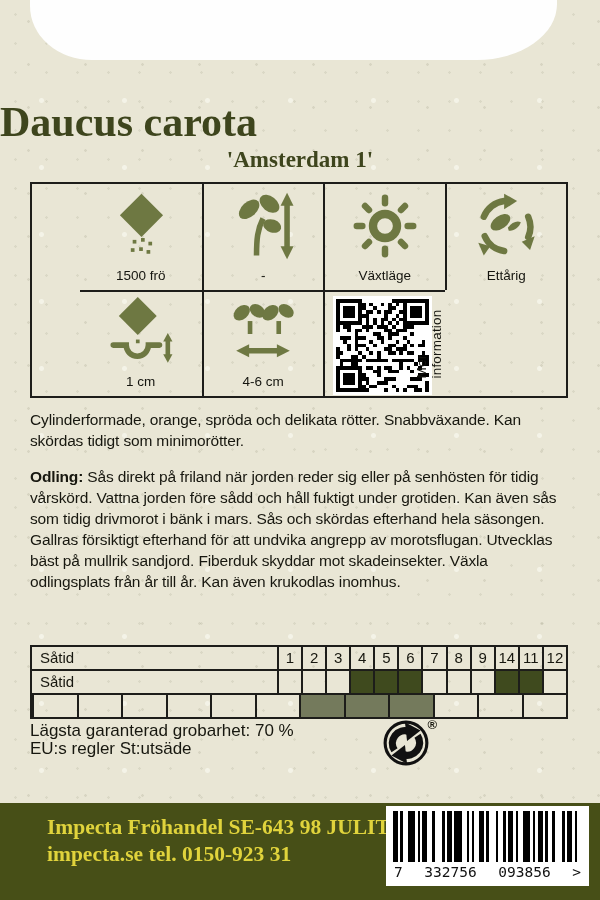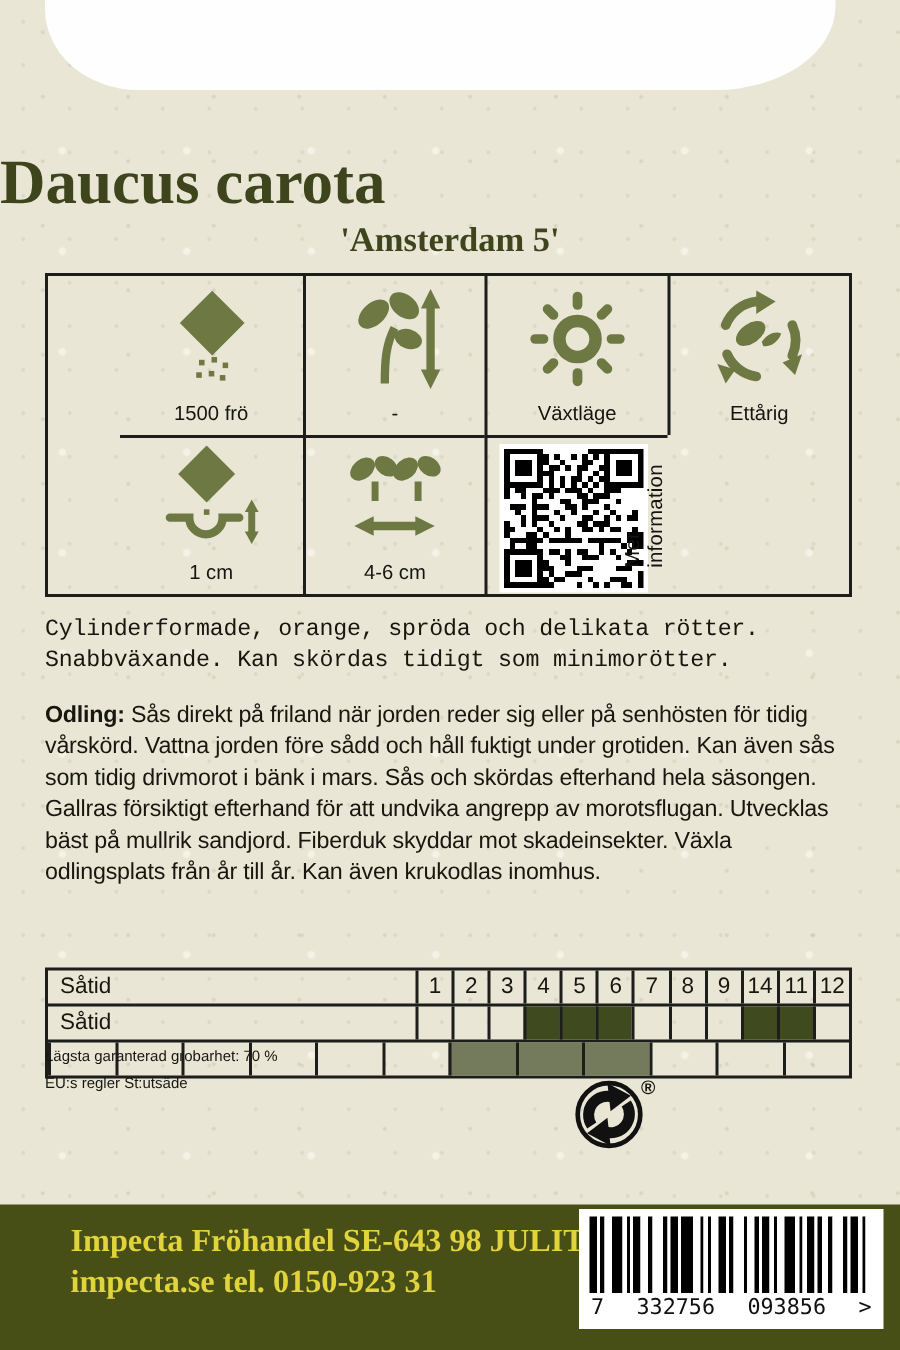--- a/index.html
+++ b/index.html
@@ -22,53 +22,53 @@
   .cell{position:relative;border-left:2px solid #1d1d1a;border-top:2px solid #1d1d1a;}
   .cell:nth-child(-n+4){border-top:none;}
   .cell:nth-child(4n+1){border-left:none;}
   .icon-wrap{position:absolute;top:6px;left:0;right:0;height:72px;display:flex;align-items:center;justify-content:center;}
   .cell-label{position:absolute;bottom:7px;left:0;right:0;text-align:center;font-size:13.5px;color:#15150f;}
   .qr-box{position:absolute;left:8px;top:4px;width:99px;height:99px;background:#ffffff;padding:3px;box-sizing:border-box;}
   .qr-box svg{width:100%;height:100%;shape-rendering:crispEdges;}
   .mer-label{position:absolute;right:1px;top:50%;transform:translateY(-50%) rotate(180deg);
     writing-mode:vertical-rl;font-size:13.5px;color:#15150f;letter-spacing:.2px;}
   
-  .desc{position:absolute;left:30px;top:409px;width:540px;margin:0;font-size:15.5px;line-height:21px;letter-spacing:-.15px;font-family:Liberation Mono, monospace;}
+  .desc{position:absolute;left:30px;top:409px;width:540px;margin:0;font-size:15.5px;line-height:21px;letter-spacing:-.15px;}
   .cult{position:absolute;left:30px;top:466px;width:541px;margin:0;font-size:15.5px;line-height:21px;letter-spacing:-.15px;}
   .cult b{font-weight:bold;}
   
   .calendar{position:absolute;left:30px;top:645px;width:538px;border:2px solid #1d1d1a;box-sizing:border-box;}
   .cal-row{display:flex;height:22px;border-top:2px solid #1d1d1a;}
   .cal-row:first-child{border-top:none;}
   .cal-label{width:245px;box-sizing:border-box;padding-left:8px;font-size:15px;line-height:21px;}
   .cal-cells{flex:1;display:flex;}
   .cal-cell{flex:1;border-left:2px solid #1d1d1a;text-align:center;font-size:15px;line-height:21px;}
   
-  .legal{position:absolute;left:30px;top:696px;font-size:10px;line-height:17.5px;}
+  .legal{position:absolute;left:30px;top:722px;font-size:17px;line-height:17.5px;}
   .greendot{position:absolute;left:382px;top:719px;width:62px;height:52px;}
   .greendot .tm{position:absolute;right:7px;top:-2px;font-size:13px;font-weight:bold;}
   
   .band{position:absolute;left:0;top:803px;width:600px;height:97px;background:#474f17;}
   .band-text{position:absolute;left:47px;top:11px;font-family:"Liberation Serif",serif;font-weight:bold;
     font-size:21.5px;line-height:27px;color:#e0d33c;}
   .barcode-box{position:absolute;right:11px;top:3px;width:203px;height:80px;background:#ffffff;
     box-sizing:border-box;padding:5px 7px 3px;}
   .bars{height:51px;display:flex;}
   .bars span{display:block;}
   .digits{display:flex;justify-content:space-between;font-family:"DejaVu Sans Mono",monospace;
     font-size:14.5px;padding:2px 1px 0;color:#111;}
 </style>
 </head>
 <body>
 
 <div class="packet">
   <div class="notch"></div>
 
   <h1 class="title">Daucus carota</h1>
-  <h2 class="subtitle">'Amsterdam 5'</h2>
+  <h2 class="subtitle">'Amsterdam 1'</h2>
 
   <div class="grid">
     <div class="cell">
       <div class="icon-wrap">
         <svg width="76" height="74" viewBox="0 0 80 80" fill="#6e7842">
           <rect x="24" y="12" width="33" height="33" transform="rotate(45 40.5 28.5)"></rect>
           <rect x="31" y="55" width="4" height="4"></rect>
             <rect x="40" y="53" width="4" height="4"></rect>
           <rect x="48" y="57" width="4" height="4"></rect>
             <rect x="29" y="64" width="4" height="4"></rect>

